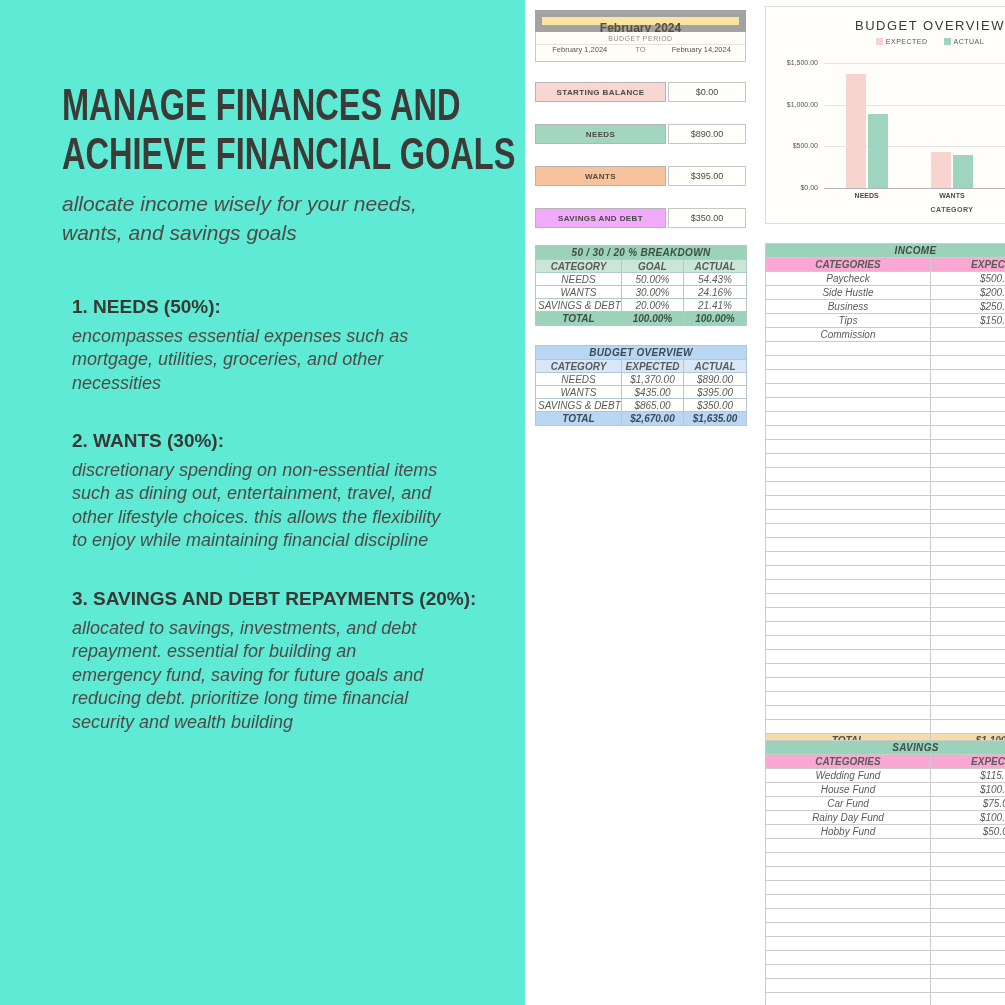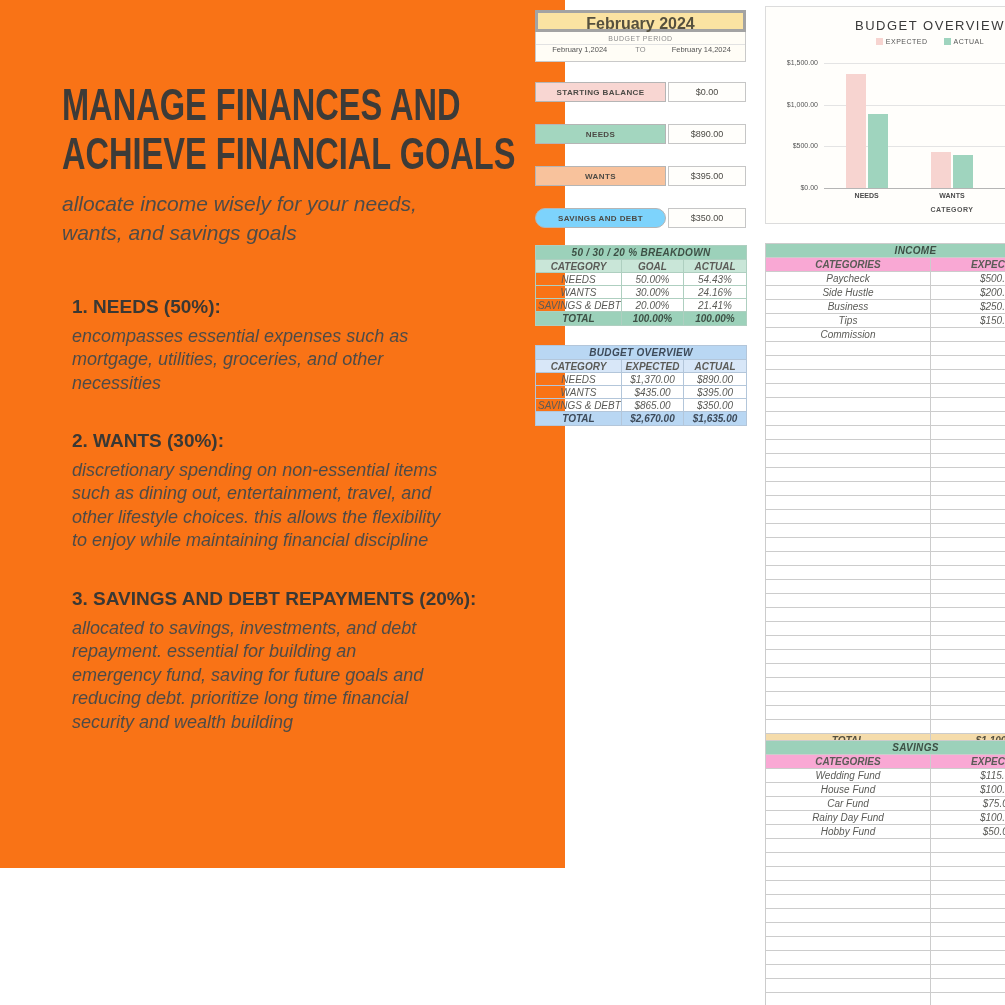--- a/index.html
+++ b/index.html
@@ -6,23 +6,22 @@
   body {
     width: 1005px; height: 1005px;
     overflow: hidden; position: relative;
     background: #ffffff;
     font-family: "Liberation Sans", sans-serif;
   }
 
   
   .left-panel {
     position: absolute; left: 0; top: 0;
-    width: 525px; height: 868px;
-    background: #f97316;
-    padding-left: 40px;
+    width: 525px; height: 1005px;
+    background: #5eead4;
   }
   .lp-title {
     position: absolute; left: 62px; top: 80px;
     font-size: 44px; font-weight: bold; color: #3d3b38;
     line-height: 1.12; white-space: nowrap;
     transform: scaleX(0.74); transform-origin: left top;
   }
   .lp-sub {
     position: absolute; left: 62px; top: 190px;
     font-size: 21px; font-style: italic; color: #4e4b47;
@@ -30,22 +29,22 @@
   }
   .sec { position: absolute; left: 72px; width: 412px; }
   .sec-h { font-size: 19px; font-weight: bold; color: #3a3834; margin-bottom: 7px; }
   .sec-b { font-size: 18px; font-style: italic; color: #4e4b47; line-height: 1.3; white-space: pre-line; }
   .sec1 { top: 296px; } .sec2 { top: 430px; } .sec3 { top: 588px; }
 
   
   .sheet-mid { position: absolute; left: 535px; top: 10px; width: 211px; height: 430px; }
   .month {
     position: absolute; top: 0; left: 0; width: 100%; height: 22px; line-height: 22px;
-    background: #fbe3a2; border: 3px solid #a3a3a3; box-sizing: border-box;
-    text-align: center; font-size: 16px; font-weight: bold; color: #55503e;
+    background: #fbe3a2; border: 7px solid #a3a3a3; box-sizing: border-box;
+    text-align: center; font-size: 12px; font-weight: bold; color: #55503e;
   }
   .period {
     position: absolute; top: 22px; left: 0; width: 100%; height: 30px;
     background: #fffdf6; border: 1px solid #c9c9c9; border-top: none; box-sizing: border-box;
   }
   .plabel { font-size: 7px; color: #8c8c8c; text-align: center; padding-top: 3px; letter-spacing: .5px; }
   .prow { display: flex; margin-top: 2px; font-size: 7.5px; color: #555; }
   .pc { flex: 1; text-align: center; border-top: 1px solid #e2e2e2; }
   .pto { flex: 0 0 34px; color: #888; }
 
@@ -155,21 +154,21 @@
   </div>
   <div class="srow r2">
     <div class="slabel" style="background-color: rgb(163, 214, 191);">NEEDS</div>
     <div class="svalue">$890.00</div>
   </div>
   <div class="srow r3">
     <div class="slabel" style="background-color: rgb(248, 194, 156);">WANTS</div>
     <div class="svalue">$395.00</div>
   </div>
   <div class="srow r4">
-    <div class="slabel" style="background-color: #7dd3fc; border-radius: 11px;">SAVINGS AND DEBT</div>
+    <div class="slabel" style="background-color: #f0abfc;">SAVINGS AND DEBT</div>
     <div class="svalue">$350.00</div>
   </div>
 
   <table class="tbl g breakdown">
     <colgroup>
         <col style="width:86px">
         <col style="width:62px">
         <col style="width:63px">
       </colgroup>
     <tbody>

